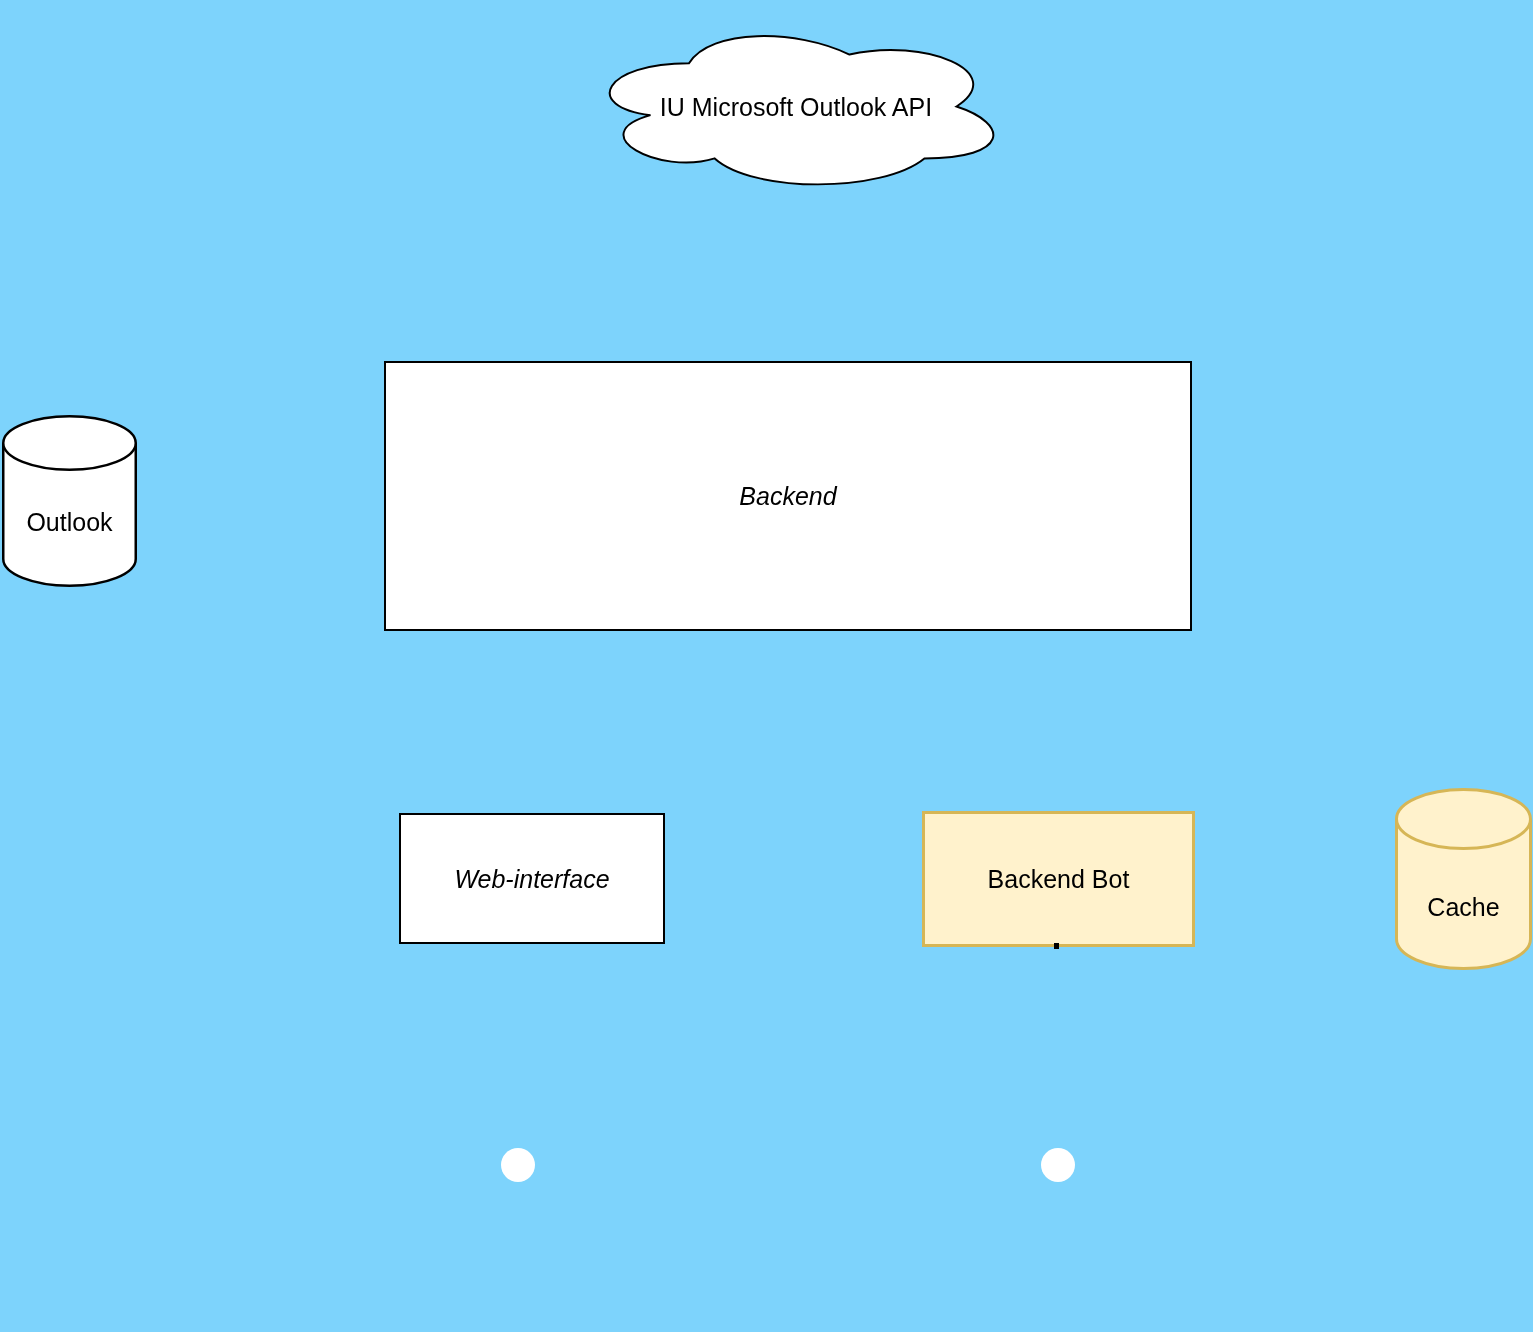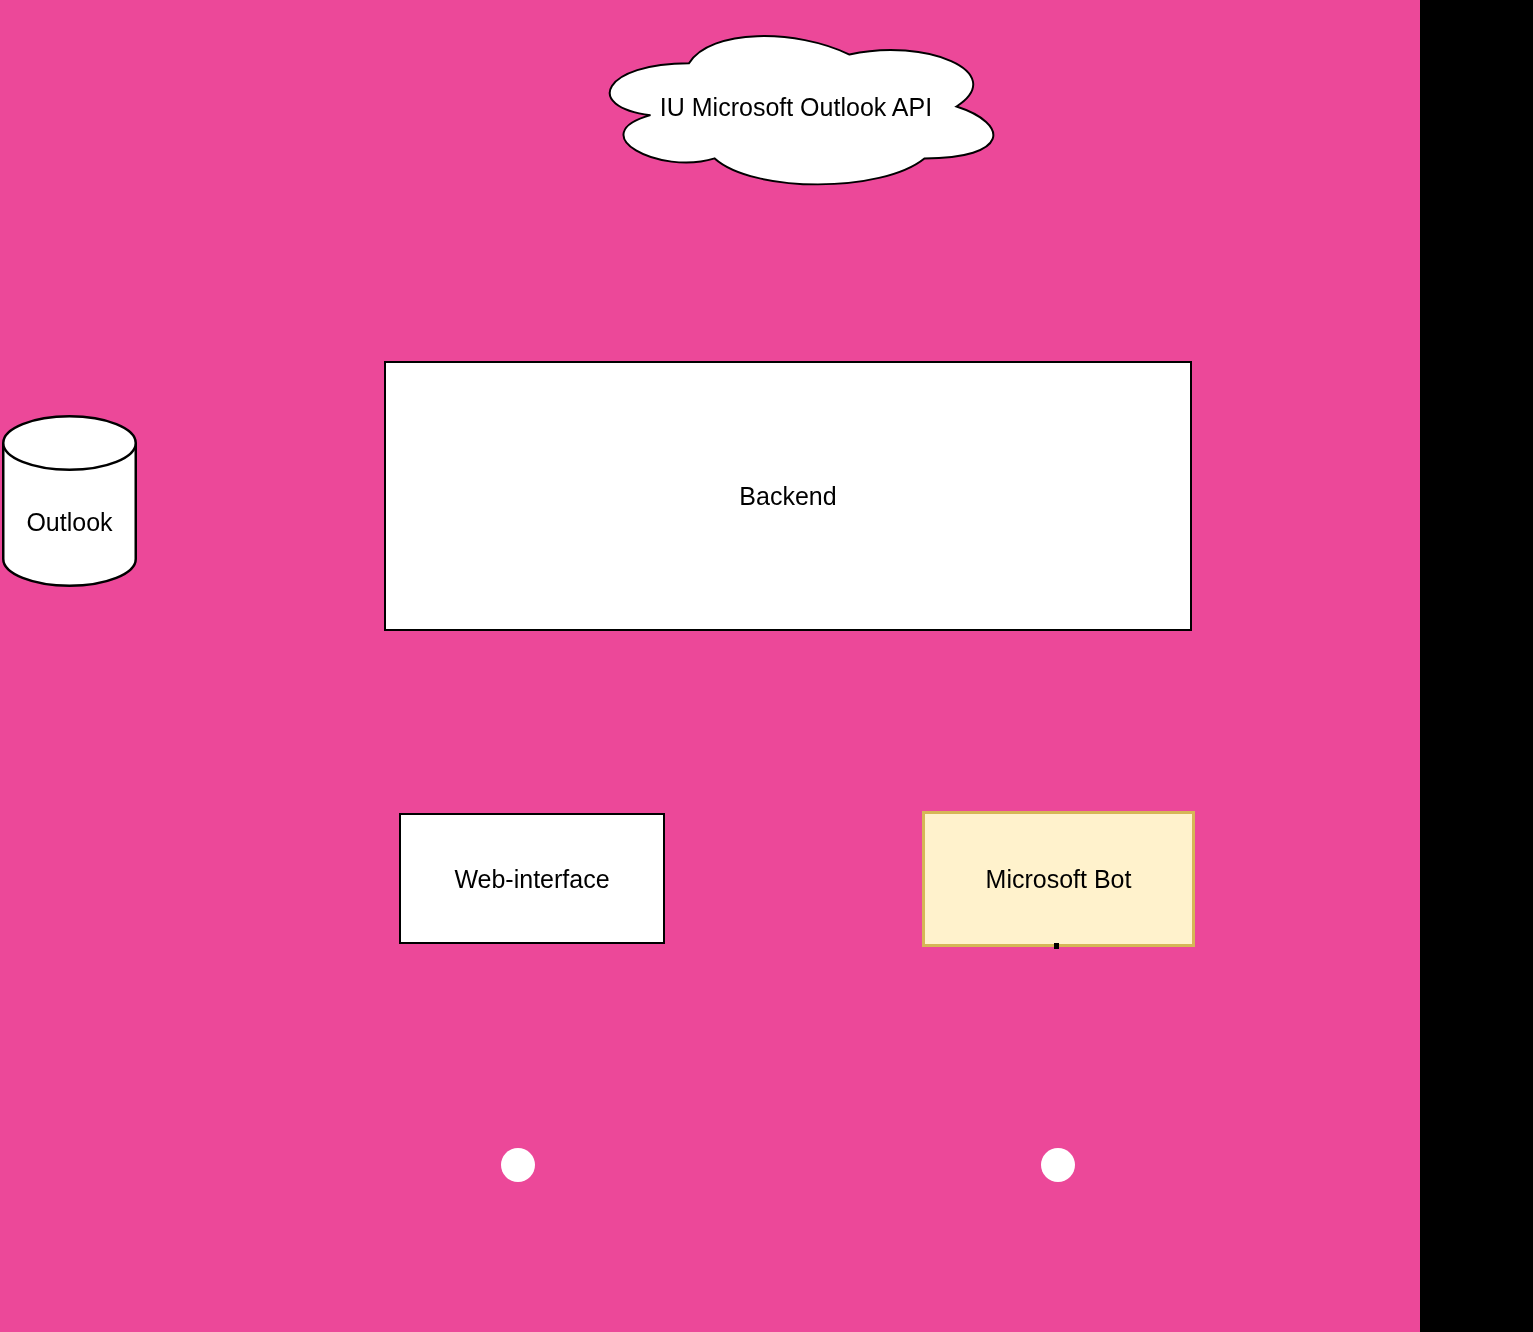--- a/index.html
+++ b/index.html
@@ -2,23 +2,23 @@
 <html><head>
 <meta charset="utf-8">
 <style>
   html, body {
     margin: 0;
     padding: 0;
     background: #000000;
   }
   #canvas {
     position: relative;
-    width: 1420px;
+    width: 1533px;
     height: 1332px;
-    background: #ec4899;
+    background: #7dd3fc;
     overflow: hidden;
     font-family: "Liberation Sans", sans-serif;
     color: #000000;
   }
   .node {
     position: absolute;
     box-sizing: border-box;
   }
   .node .label {
     position: absolute;
@@ -29,20 +29,21 @@
     font-size: 25px;
     line-height: 1.2;
     color: #000000;
     text-align: center;
     pointer-events: none;
   }
   
   .rect-white {
     background: #FFFFFF;
     border: 2px solid #000000;
+    font-style: italic;
   }
   .rect-yellow {
     background: #FFF2CC;
     border: 3px solid #D6B656;
   }
   
   .shape-svg {
     position: absolute;
     inset: 0;
     width: 100%;
@@ -98,22 +99,29 @@
       <ellipse cx="67.5" cy="28" rx="66.25" ry="26.75" fill="#FFFFFF" stroke="#000000" stroke-width="2.5"></ellipse>
     </svg>
     <div class="label">Outlook</div>
   </div>
 
   <div class="node rect-white" style="left:399px; top:813px; width:266px; height:131px;">
     <div class="label">Web-interface</div>
   </div>
 
   <div class="node rect-yellow" style="left:922px; top:811px; width:273px; height:136px;">
-    <div class="label">Microsoft Bot</div>
+    <div class="label">Backend Bot</div>
   </div>
 
   <div class="connector-notch"></div>
 
+  <div class="node cyl-cache" style="left:1395px; top:788px; width:137px; height:182px;">
+    <svg class="shape-svg" viewBox="0 0 137 182" preserveAspectRatio="none">
+      <path d="M 1.5,31 V 151 A 67,29.5 0 0 0 135.5,151 V 31" fill="#FFF2CC" stroke="#D6B656" stroke-width="3"></path>
+      <ellipse cx="68.5" cy="31" rx="67" ry="29.5" fill="#FFF2CC" stroke="#D6B656" stroke-width="3"></ellipse>
+    </svg>
+    <div class="label">Cache</div>
+  </div>
 
   <div class="actor-head" style="left:501px; top:1148px;"></div>
   <div class="actor-head" style="left:1041px; top:1148px;"></div>
 
 </div>
 
 </body></html>

